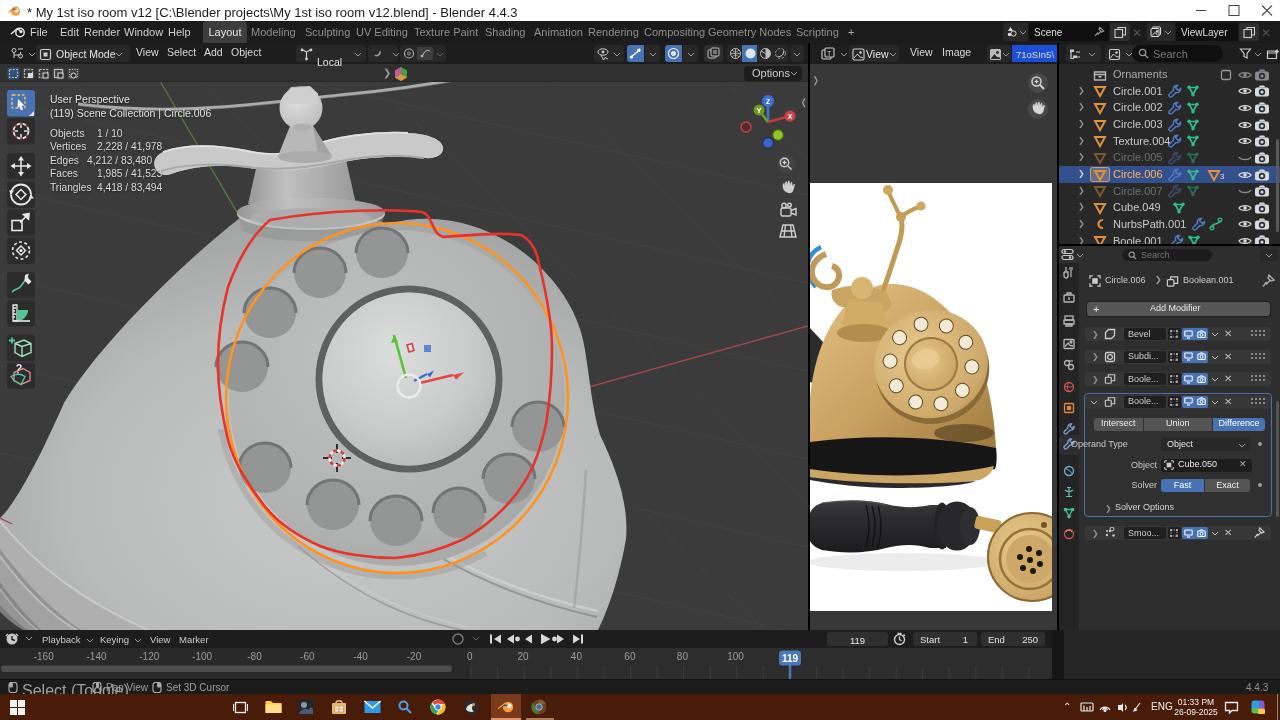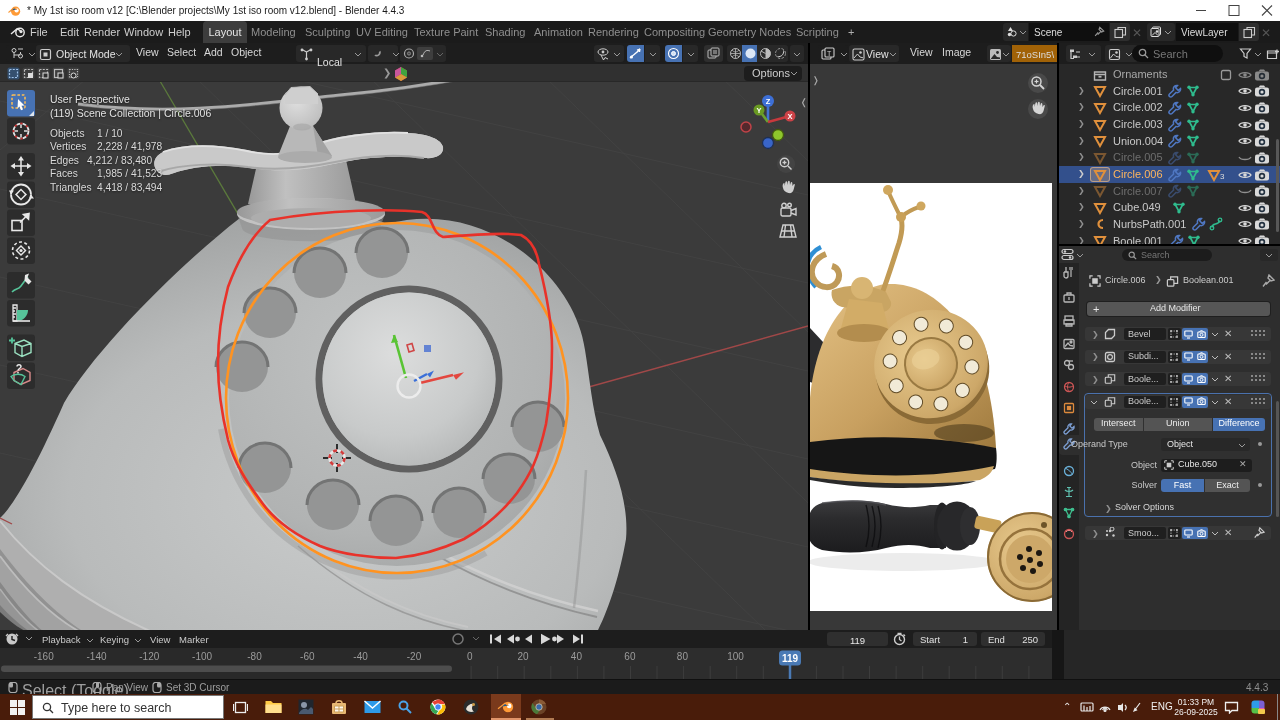--- a/index.html
+++ b/index.html
@@ -1,21 +1,21 @@
 <!DOCTYPE html>
 <html><head>
 <meta charset="utf-8">
 <style>
   * { margin:0; padding:0; box-sizing:border-box; }
   html,body { width:1280px; height:720px; overflow:hidden; background:#000; }
   body { font-family:"Liberation Sans", sans-serif; font-size:11px; color:#d5d5d5; position:relative; }
   .abs { position:absolute; }
   
   #titlebar { left:0; top:0; width:1280px; height:21px; background:#ffffff; color:#000; }
-  #titlebar .t { position:absolute; left:27px; top:5px; font-size:10px; color:#1a1a1a; letter-spacing:0; }
+  #titlebar .t { position:absolute; left:27px; top:5px; font-size:13px; color:#1a1a1a; letter-spacing:0; }
   
   #topbar { left:0; top:21px; width:1280px; height:22px; background:#1b1b1b; }
   #topbar .menu { position:absolute; top:4.5px; font-size:11px; color:#cfcfcf; }
   .wstab { position:absolute; top:0; height:28px; line-height:23px; color:#8f8f8f; font-size:11px; }
   
   
   #viewport { left:0; top:43px; width:808px; height:587px; background:#3b3b3b; overflow:hidden; }
   #vpheader { left:0; top:43px; width:808px; height:21px; background:#1d1d1d; font-size:10.5px; z-index:6; }
   #imged { left:810px; top:43px; width:247px; height:587px; background:#383838; overflow:hidden; }
   #imgedheader { left:0; top:0; width:247px; height:21px; background:#1d1d1d; font-size:10.5px; }
@@ -571,21 +571,21 @@
       <div class="abs" style="left:177px;top:2px;width:24px;height:17px;background:#282828;border-radius:3px">
         <svg style="position:absolute;left:2px;top:2.5px" width="13" height="13" viewBox="0 0 13 13">
           <rect x="1" y="1" width="11" height="11" rx="1.5" fill="#bbb"></rect>
           <circle cx="8.5" cy="4.5" r="1.4" fill="#282828"></circle>
           <path d="M 2,10.5 L 5.5,6 L 8,9 L 11,9.5 L 11,11 L 2,11 Z" fill="#282828"></path>
         </svg>
         <svg style="position:absolute;left:15px;top:5.5px" width="8" height="7" viewBox="0 0 8 7">
           <path d="M1 2 L4 5 L7 2" stroke="#999" fill="none"></path>
         </svg>
       </div>
-      <div class="abs" style="left:202px;top:2px;width:45px;height:17px;background:#a16207;color:#ddd;overflow:hidden">
+      <div class="abs" style="left:202px;top:2px;width:45px;height:17px;background:#1d4ed8;color:#ddd;overflow:hidden">
         <span style="position:absolute;left:4px;top:4px;white-space:nowrap;font-size:9.5px">71oSIn5\</span>
       </div>
     </div>
     <div class="abs" style="left:2px;top:32px;color:#aaa;font-size:9px">❭</div>
 
     <svg class="abs" style="left:0;top:140px" width="247" height="428" viewBox="812 183 247 428">
       <defs>
         <linearGradient id="goldg" x1="0" y1="0" x2="1" y2="1">
           <stop offset="0" stop-color="#e3c184"></stop>
           <stop offset="0.55" stop-color="#c8a060"></stop>
@@ -857,21 +857,21 @@
         </svg>
         <svg class="oli" style="left:195px" width="16" height="14">
           <use href="#i-cam"></use>
         </svg>
       </div>
       <div class="olrow" style="top:68.7px">
         <span class="olx">❯</span>
         <svg class="oli" style="left:34px" width="14" height="14">
           <use href="#i-tri"></use>
         </svg>
-        <span class="oln">Union.004</span>
+        <span class="oln">Texture.004</span>
         <svg class="oli" style="left:109px" width="14" height="14">
           <use href="#i-wrench"></use>
         </svg>
         <svg class="oli" style="left:127px" width="14" height="14">
           <use href="#i-tridata"></use>
         </svg>
         <svg class="oli" style="left:178px" width="16" height="14">
           <use href="#i-eye"></use>
         </svg>
         <svg class="oli" style="left:195px" width="16" height="14">
@@ -1508,27 +1508,20 @@
   </div>
   <div id="taskbar" class="abs" style="left:0;top:694px;width:1280px;height:26px;background:#491c0a">
     <svg style="position:absolute;left:10px;top:6px" width="15" height="15" viewBox="0 0 15 15">
       <g fill="#f2f2f2">
         <rect x="0" y="0" width="7" height="7"></rect>
         <rect x="8" y="0" width="7" height="7"></rect>
         <rect x="0" y="8" width="7" height="7"></rect>
         <rect x="8" y="8" width="7" height="7"></rect>
       </g>
     </svg>
-    <div class="abs" style="left:32px;top:1px;width:192px;height:24px;background:#ffffff;border:1px solid #777">
-      <svg style="position:absolute;left:9px;top:6px" width="12" height="12" viewBox="0 0 12 12">
-        <circle cx="5" cy="5" r="3.6" fill="none" stroke="#333" stroke-width="1.3"></circle>
-        <line x1="7.8" y1="7.8" x2="11" y2="11" stroke="#333" stroke-width="1.3"></line>
-      </svg>
-      <span style="position:absolute;left:28px;top:5px;color:#333;font-size:12.5px">Type here to search</span>
-    </div>
     <svg style="position:absolute;left:233px;top:6px" width="15" height="15" viewBox="0 0 15 15">
       <rect x="2.5" y="2.5" width="10" height="10" fill="none" stroke="#eee" stroke-width="1.3"></rect>
       <line x1="0.5" y1="4" x2="0.5" y2="11" stroke="#eee" stroke-width="1.2"></line>
       <line x1="14.5" y1="4" x2="14.5" y2="11" stroke="#eee" stroke-width="1.2"></line>
     </svg>
 
     <svg style="position:absolute;left:265px;top:5px" width="17" height="15" viewBox="0 0 17 15">
       <path d="M 0.5,2 L 6,2 L 8,4 L 16.5,4 L 16.5,14 L 0.5,14 Z" fill="#ffca45"></path>
       <path d="M 0.5,5.5 L 16.5,5.5 L 16.5,14 L 0.5,14 Z" fill="#ffdf8e"></path>
     </svg>

